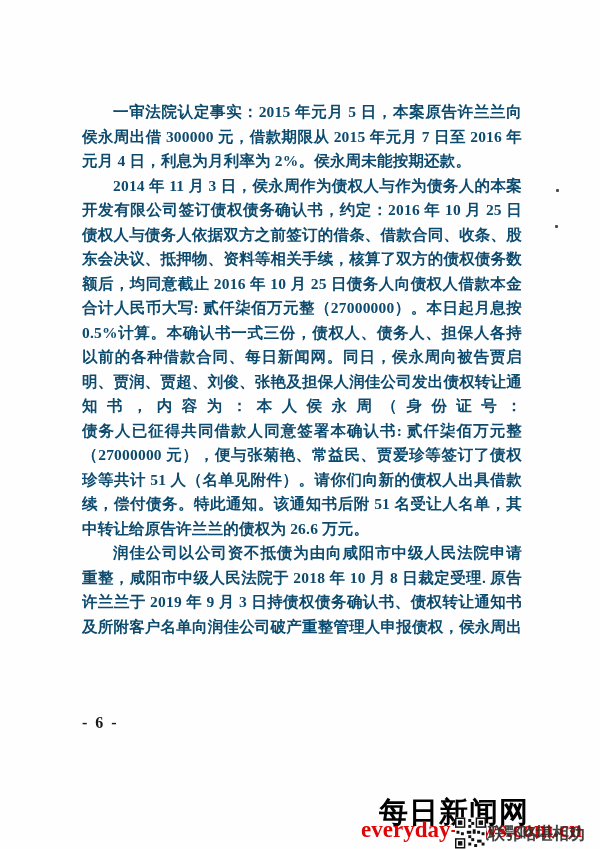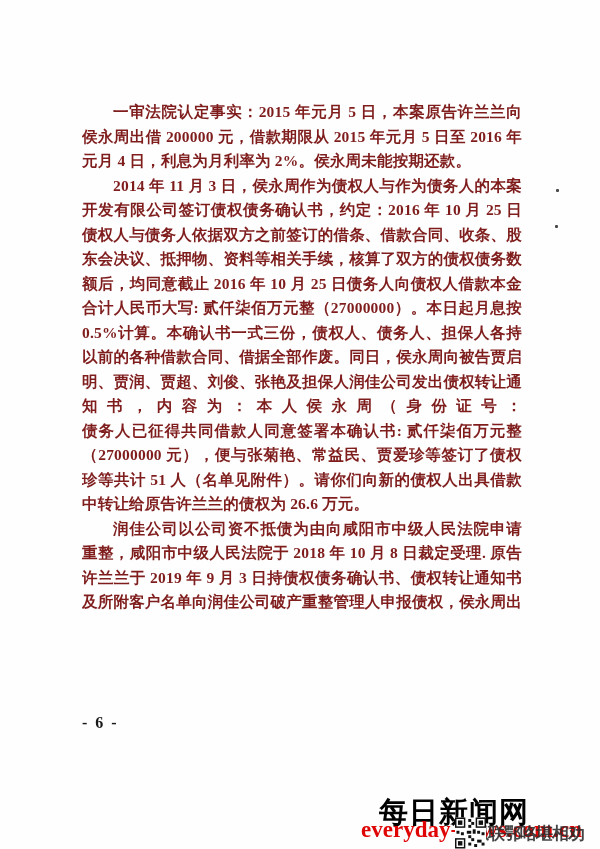--- a/index.html
+++ b/index.html
@@ -9,21 +9,21 @@
     background:#fefefe;
     overflow:hidden;
     font-family:"Liberation Serif","DejaVu Serif",serif;
   }
   .doc-text{
     position:absolute;
     left:82px;top:100px;width:440px;
     font-size:15.5px;
     line-height:24.5px;
     font-weight:600;
-    color:#7f1d1d;
+    color:#0c4a6e;
     letter-spacing:0.2px;
   }
   .line{height:24.5px;overflow:hidden;white-space:nowrap;}
   .line.j{white-space:normal;text-align:justify;text-align-last:justify;}
   .line.ind{text-indent:2em;}
   .page-number{
     position:absolute;
     left:82px;top:714px;
     font-size:16px;font-weight:600;color:#1a1a1a;
     letter-spacing:2px;
@@ -66,35 +66,36 @@
   .speck.s1{left:556px;top:189px;}
   .speck.s2{left:555px;top:225px;}
 </style>
 </head>
 <body>
 
 <div class="page">
 
   <div class="doc-text">
     <div class="line j ind">一审法院认定事实：2015 年元月 5 日，本案原告许兰兰向</div>
-    <div class="line j">侯永周出借 200000 元，借款期限从 2015 年元月 5 日至 2016 年</div>
+    <div class="line j">侯永周出借 300000 元，借款期限从 2015 年元月 7 日至 2016 年</div>
     <div class="line">元月 4 日，利息为月利率为 2%。侯永周未能按期还款。</div>
     <div class="line j ind">2014 年 11 月 3 日，侯永周作为债权人与作为债务人的本案</div>
     <div class="line j">开发有限公司签订债权债务确认书，约定：2016 年 10 月 25 日</div>
     <div class="line j">债权人与债务人依据双方之前签订的借条、借款合同、收条、股</div>
     <div class="line j">东会决议、抵押物、资料等相关手续，核算了双方的债权债务数</div>
     <div class="line j">额后，均同意截止 2016 年 10 月 25 日债务人向债权人借款本金</div>
     <div class="line j">合计人民币大写: 贰仟柒佰万元整（27000000）。本日起月息按</div>
     <div class="line j">0.5%计算。本确认书一式三份，债权人、债务人、担保人各持</div>
-    <div class="line j">以前的各种借款合同、借据全部作废。同日，侯永周向被告贾启</div>
+    <div class="line j">以前的各种借款合同、每日新闻网。同日，侯永周向被告贾启</div>
     <div class="line j">明、贾润、贾超、刘俊、张艳及担保人润佳公司发出债权转让通</div>
     <div class="line j">知书，内容为：本人侯永周（身份证号： 610404195805030017）</div>
     <div class="line j">债务人已征得共同借款人同意签署本确认书: 贰仟柒佰万元整</div>
     <div class="line j">（27000000 元），便与张菊艳、常益民、贾爱珍等签订了债权转</div>
     <div class="line j">珍等共计 51 人（名单见附件）。请你们向新的债权人出具借款手</div>
+    <div class="line j">续，偿付债务。特此通知。该通知书后附 51 名受让人名单，其</div>
     <div class="line">中转让给原告许兰兰的债权为 26.6 万元。</div>
     <div class="line j ind">润佳公司以公司资不抵债为由向咸阳市中级人民法院申请</div>
     <div class="line j">重整，咸阳市中级人民法院于 2018 年 10 月 8 日裁定受理. 原告</div>
     <div class="line j">许兰兰于 2019 年 9 月 3 日持债权债务确认书、债权转让通知书</div>
     <div class="line j">及所附客户名单向润佳公司破产重整管理人申报债权，侯永周出借</div>
   </div>
 
   <div class="page-number">- 6 -</div>
 
   <div class="speck s1"></div>

